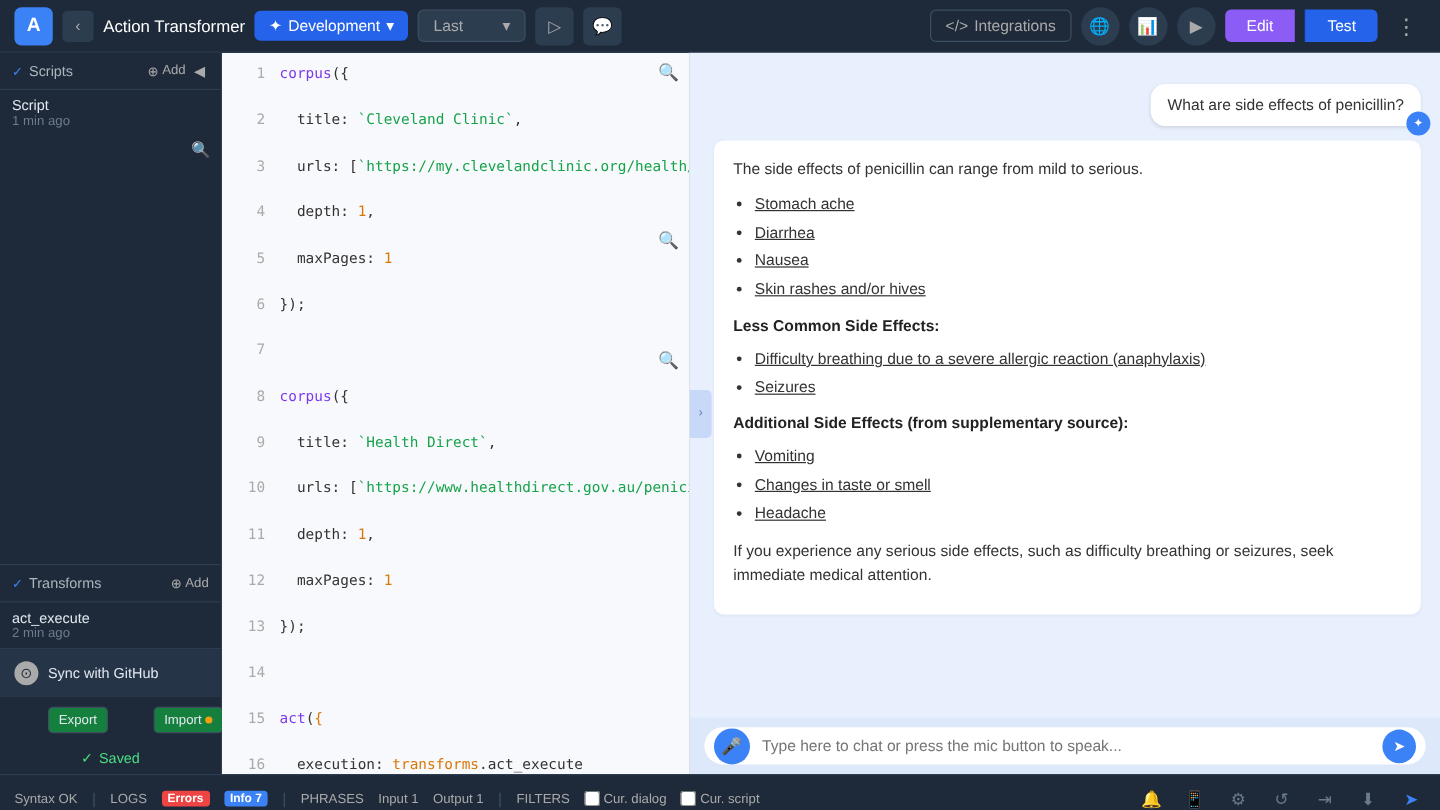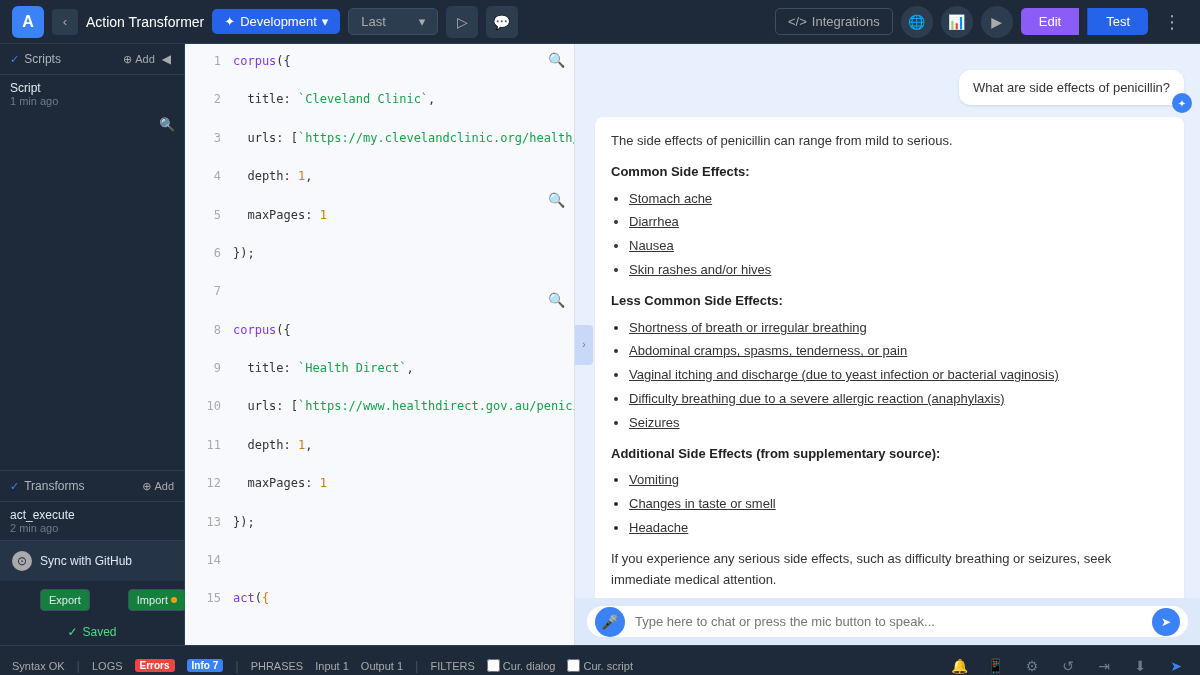--- a/index.html
+++ b/index.html
@@ -425,53 +425,48 @@
 <div class="line"><span class="line-num">6</span><span class="line-content">});</span></div>
 <div class="line"><span class="line-num">7</span><span class="line-content"> </span></div>
 <div class="line"><span class="line-num">8</span><span class="line-content"><span class="kw-purple">corpus</span>({</span></div>
 <div class="line"><span class="line-num">9</span><span class="line-content">  title: <span class="kw-green">`Health Direct`</span>,</span></div>
 <div class="line"><span class="line-num">10</span><span class="line-content">  urls: [<span class="kw-green">`https://www.healthdirect.gov.au/penicillin`</span>],</span></div>
 <div class="line"><span class="line-num">11</span><span class="line-content">  depth: <span class="kw-orange">1</span>,</span></div>
 <div class="line"><span class="line-num">12</span><span class="line-content">  maxPages: <span class="kw-orange">1</span></span></div>
 <div class="line"><span class="line-num">13</span><span class="line-content">});</span></div>
 <div class="line"><span class="line-num">14</span><span class="line-content"> </span></div>
 <div class="line"><span class="line-num">15</span><span class="line-content"><span class="kw-purple">act</span>(<span style="color:#d97706">{</span></span></div>
+<div class="line"><span class="line-num">16</span><span class="line-content">  execution: <span class="kw-orange">transforms</span>.act_execute</span></div>
 
     </pre>
   </div>
 
   <div class="chat-panel">
     <button class="collapse-chat">›</button>
 
     <div class="chat-messages">
 
       <div class="user-bubble-wrap">
         <div class="user-bubble">
           <span>What are side effects of penicillin?</span>
           <div class="user-bubble-icon">✦</div>
         </div>
       </div>
 
       <div class="bot-response">
         <p>The side effects of penicillin can range from mild to serious.</p>
 
-        <div class="section-title">Common Side Effects:</div>
         <ul>
           <li>Stomach ache</li>
           <li>Diarrhea</li>
           <li>Nausea</li>
           <li>Skin rashes and/or hives</li>
         </ul>
 
         <div class="section-title">Less Common Side Effects:</div>
-        <ul>
-          <li>Shortness of breath or irregular breathing</li>
-          <li>Abdominal cramps, spasms, tenderness, or pain</li>
-          <li>Vaginal itching and discharge (due to yeast infection or bacterial vaginosis)</li>
-        </ul>
 
         <ul>
           <li>Difficulty breathing due to a severe allergic reaction (anaphylaxis)</li>
           <li>Seizures</li>
         </ul>
 
         <div class="section-title">Additional Side Effects (from supplementary source):</div>
         <ul>
           <li>Vomiting</li>
           <li>Changes in taste or smell</li>

